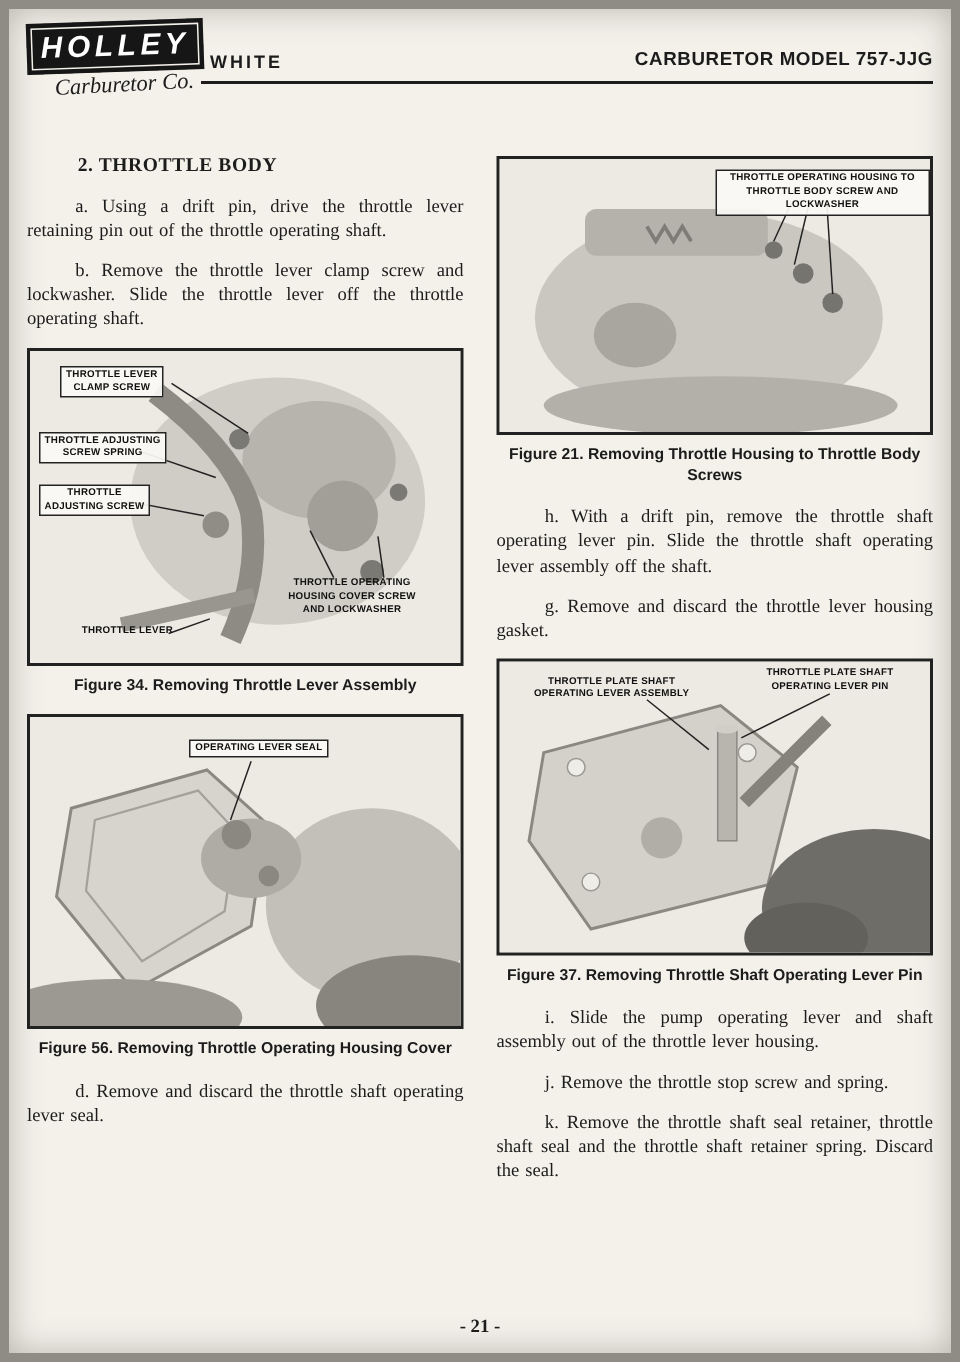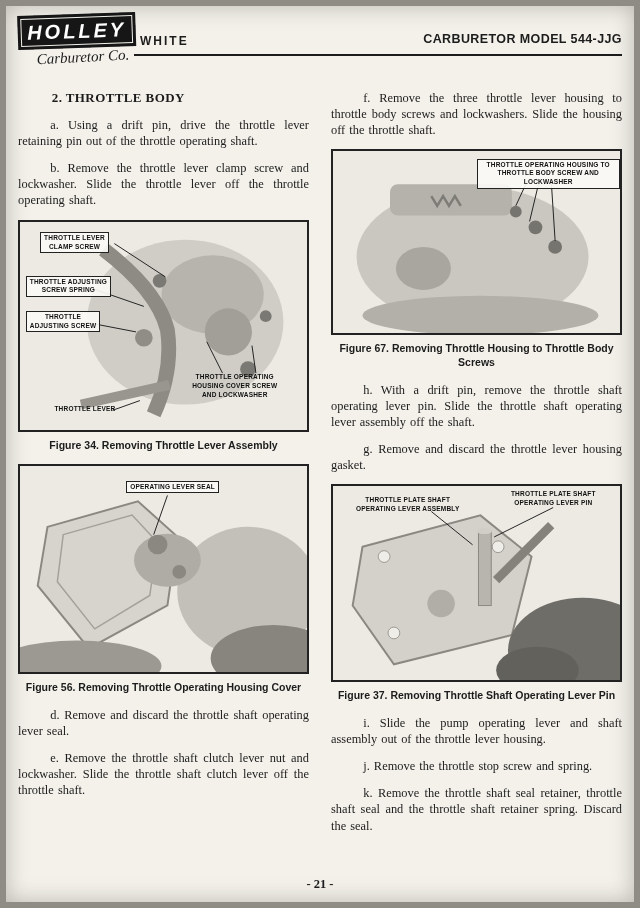--- a/index.html
+++ b/index.html
@@ -29,21 +29,21 @@
     font-family:"Liberation Sans",sans-serif; font-weight:bold;
     font-size:12px; letter-spacing:2px;
   }
   .model-label {
     position:absolute; right:0; top:18px;
     font-family:"Liberation Sans",sans-serif; font-weight:bold;
     font-size:12.5px; letter-spacing:.4px;
   }
   .header-rule { position:absolute; left:116px; right:0; top:40px; height:2px; background:#1c1c1c; }
   
-  .columns { display:flex; gap:22px; margin-top:2px; }
+  .columns { display:flex; gap:22px; margin-top:14px; }
   .col { width:292px; font-size:12.4px; line-height:1.3; text-align:justify; }
   .heading { font-weight:bold; font-size:13px; text-indent:2.6em; margin-bottom:10px; letter-spacing:.4px; }
   .para { text-indent:2.6em; margin-bottom:11px; word-spacing:1px; }
   
   .figure { margin:2px 0 4px; }
   .fig-photo { position:relative; border:2px solid #222; background:#edebe4; overflow:hidden; }
   .h212 { height:212px; } .h210 { height:210px; } .h186 { height:186px; } .h198 { height:198px; }
   .fig-photo svg { position:absolute; inset:0; width:100%; height:100%; display:block; }
   .fig-caption {
     font-family:"Liberation Sans",sans-serif; font-weight:bold; font-size:10.5px;
@@ -65,21 +65,21 @@
 <body>
 
 <div class="page">
 
   <div class="header">
     <div class="logo">
       <div class="logo-box">HOLLEY</div>
       <div class="logo-script">Carburetor Co.</div>
     </div>
     <div class="white-label">WHITE</div>
-    <div class="model-label">CARBURETOR MODEL 544-JJG</div>
+    <div class="model-label">CARBURETOR MODEL 757-JJG</div>
     <div class="header-rule"></div>
   </div>
 
   <div class="columns">
 
     <div class="col">
       <div class="heading">2. THROTTLE BODY</div>
       <p class="para">a. Using a drift pin, drive the throttle lever retaining pin out of the throttle operating shaft.</p>
       <p class="para">b. Remove the throttle lever clamp screw and lockwasher.  Slide the throttle lever off the throttle operating shaft.</p>
 
@@ -131,46 +131,44 @@
             <ellipse cx="58" cy="204" rx="86" ry="26" fill="#9b9992"></ellipse>
             <ellipse cx="258" cy="196" rx="64" ry="34" fill="#87857e"></ellipse>
             <line x1="150" y1="30" x2="136" y2="70" stroke="#222" stroke-width="1"></line>
           </svg>
           <div class="callout boxed" style="left:37%; top:7%;">OPERATING LEVER SEAL</div>
         </div>
         <div class="fig-caption">Figure 56.  Removing Throttle Operating Housing Cover</div>
       </div>
 
       <p class="para">d. Remove and discard the throttle shaft operating lever seal.</p>
-      <p class="para">e. Remove the throttle shaft clutch lever nut and lockwasher.  Slide the throttle shaft clutch lever off the throttle shaft.</p>
     </div>
 
     <div class="col">
-      <p class="para">f. Remove the three throttle lever housing to throttle body screws and lockwashers. Slide the housing off the throttle shaft.</p>
 
       <div class="figure">
         <div class="fig-photo h186">
           <svg viewBox="0 0 292 186" preserveAspectRatio="none">
             <rect x="0" y="0" width="292" height="186" fill="#eceae3"></rect>
             <ellipse cx="142" cy="108" rx="118" ry="72" fill="#c9c7c0"></ellipse>
             <rect x="58" y="34" width="124" height="32" rx="8" fill="#b4b2ab"></rect>
             <path d="M100,46 l6,10 l6,-10 l6,10 l6,-10 l6,10" stroke="#7e7c76" stroke-width="2.5" fill="none"></path>
             <circle cx="206" cy="78" r="7" fill="#76746e"></circle>
             <circle cx="226" cy="98" r="7" fill="#76746e"></circle>
             <circle cx="186" cy="62" r="6" fill="#76746e"></circle>
             <ellipse cx="92" cy="120" rx="28" ry="22" fill="#a8a69f"></ellipse>
             <ellipse cx="150" cy="168" rx="120" ry="20" fill="#b2b0a9"></ellipse>
             <line x1="210" y1="30" x2="200" y2="72" stroke="#222" stroke-width="1"></line>
             <line x1="222" y1="30" x2="226" y2="92" stroke="#222" stroke-width="1"></line>
             <line x1="198" y1="30" x2="186" y2="56" stroke="#222" stroke-width="1"></line>
           </svg>
           <div class="callout boxed" style="left:50%; top:4%;">THROTTLE OPERATING HOUSING TO
 THROTTLE BODY SCREW AND LOCKWASHER</div>
         </div>
-        <div class="fig-caption">Figure 67.  Removing Throttle Housing to Throttle Body Screws</div>
+        <div class="fig-caption">Figure 21.  Removing Throttle Housing to Throttle Body Screws</div>
       </div>
 
       <p class="para">h. With a drift pin, remove the throttle shaft operating lever pin.  Slide the throttle shaft operating lever assembly off the shaft.</p>
       <p class="para">g. Remove and discard the throttle lever housing gasket.</p>
 
       <div class="figure">
         <div class="fig-photo h198">
           <svg viewBox="0 0 292 198" preserveAspectRatio="none">
             <rect x="0" y="0" width="292" height="198" fill="#eceae3"></rect>
             <polygon points="30,62 150,30 202,72 182,152 62,182 20,122" fill="#d3d1ca" stroke="#8a8881" stroke-width="2"></polygon>

